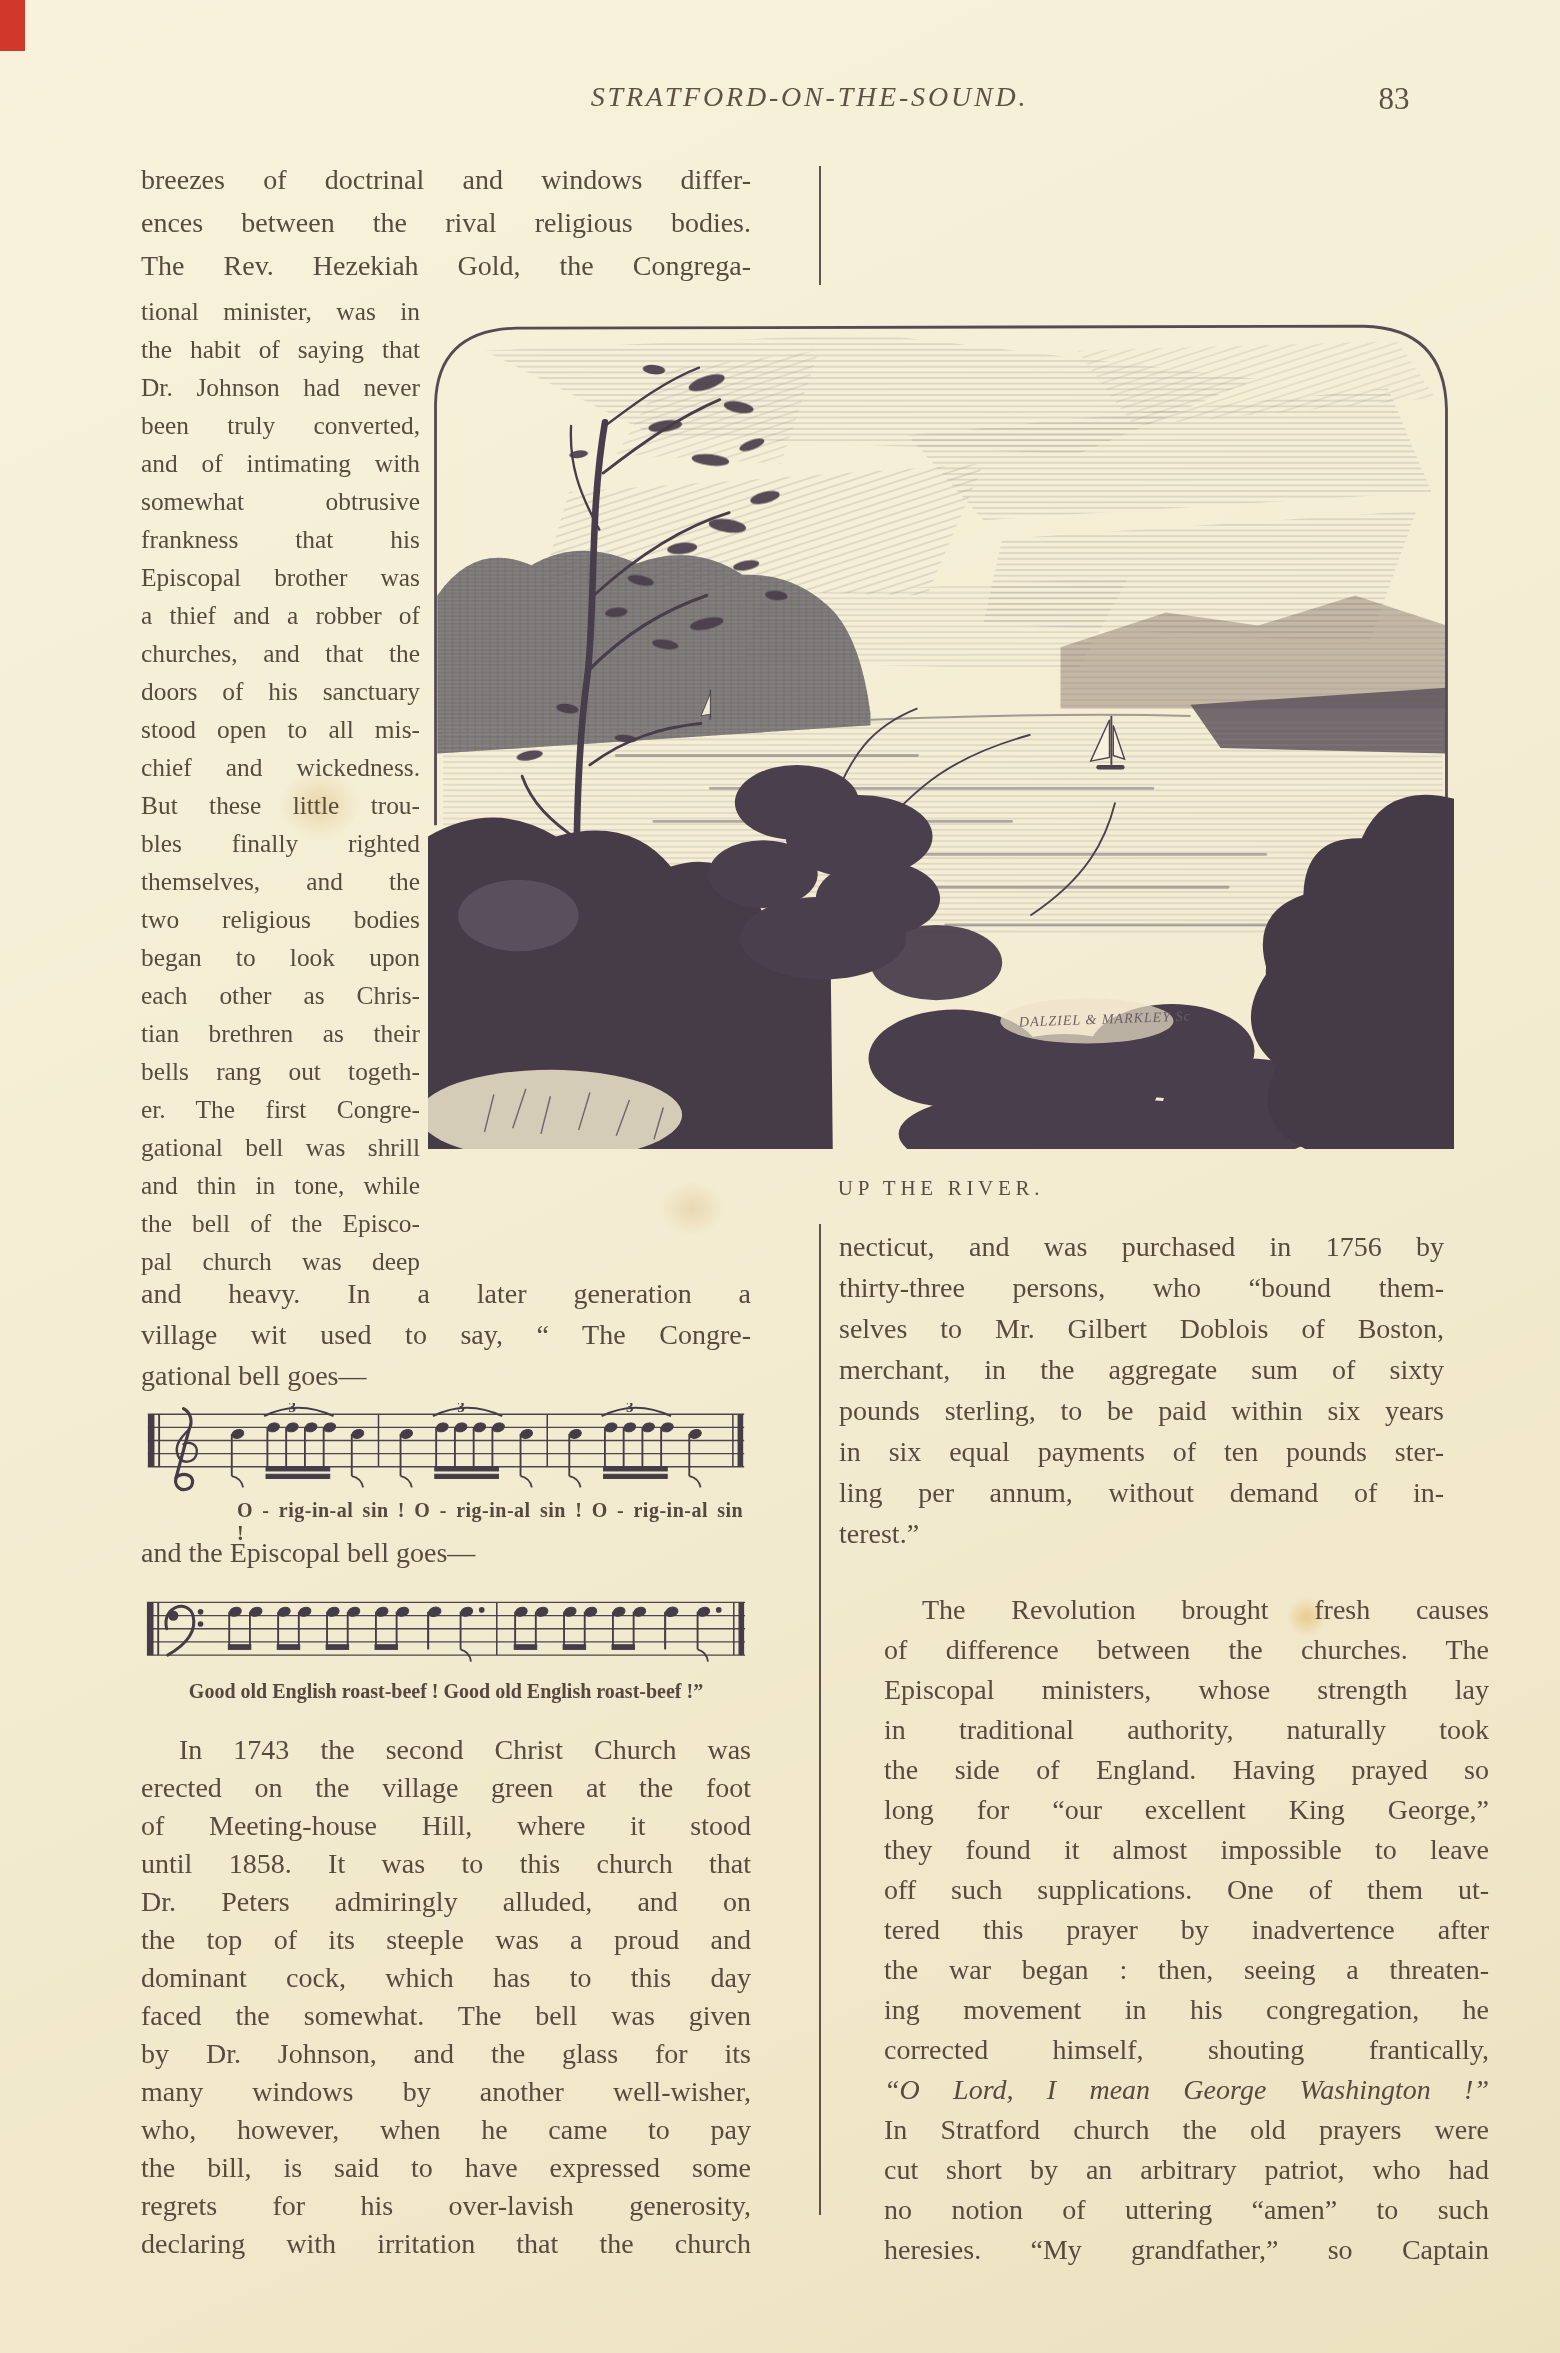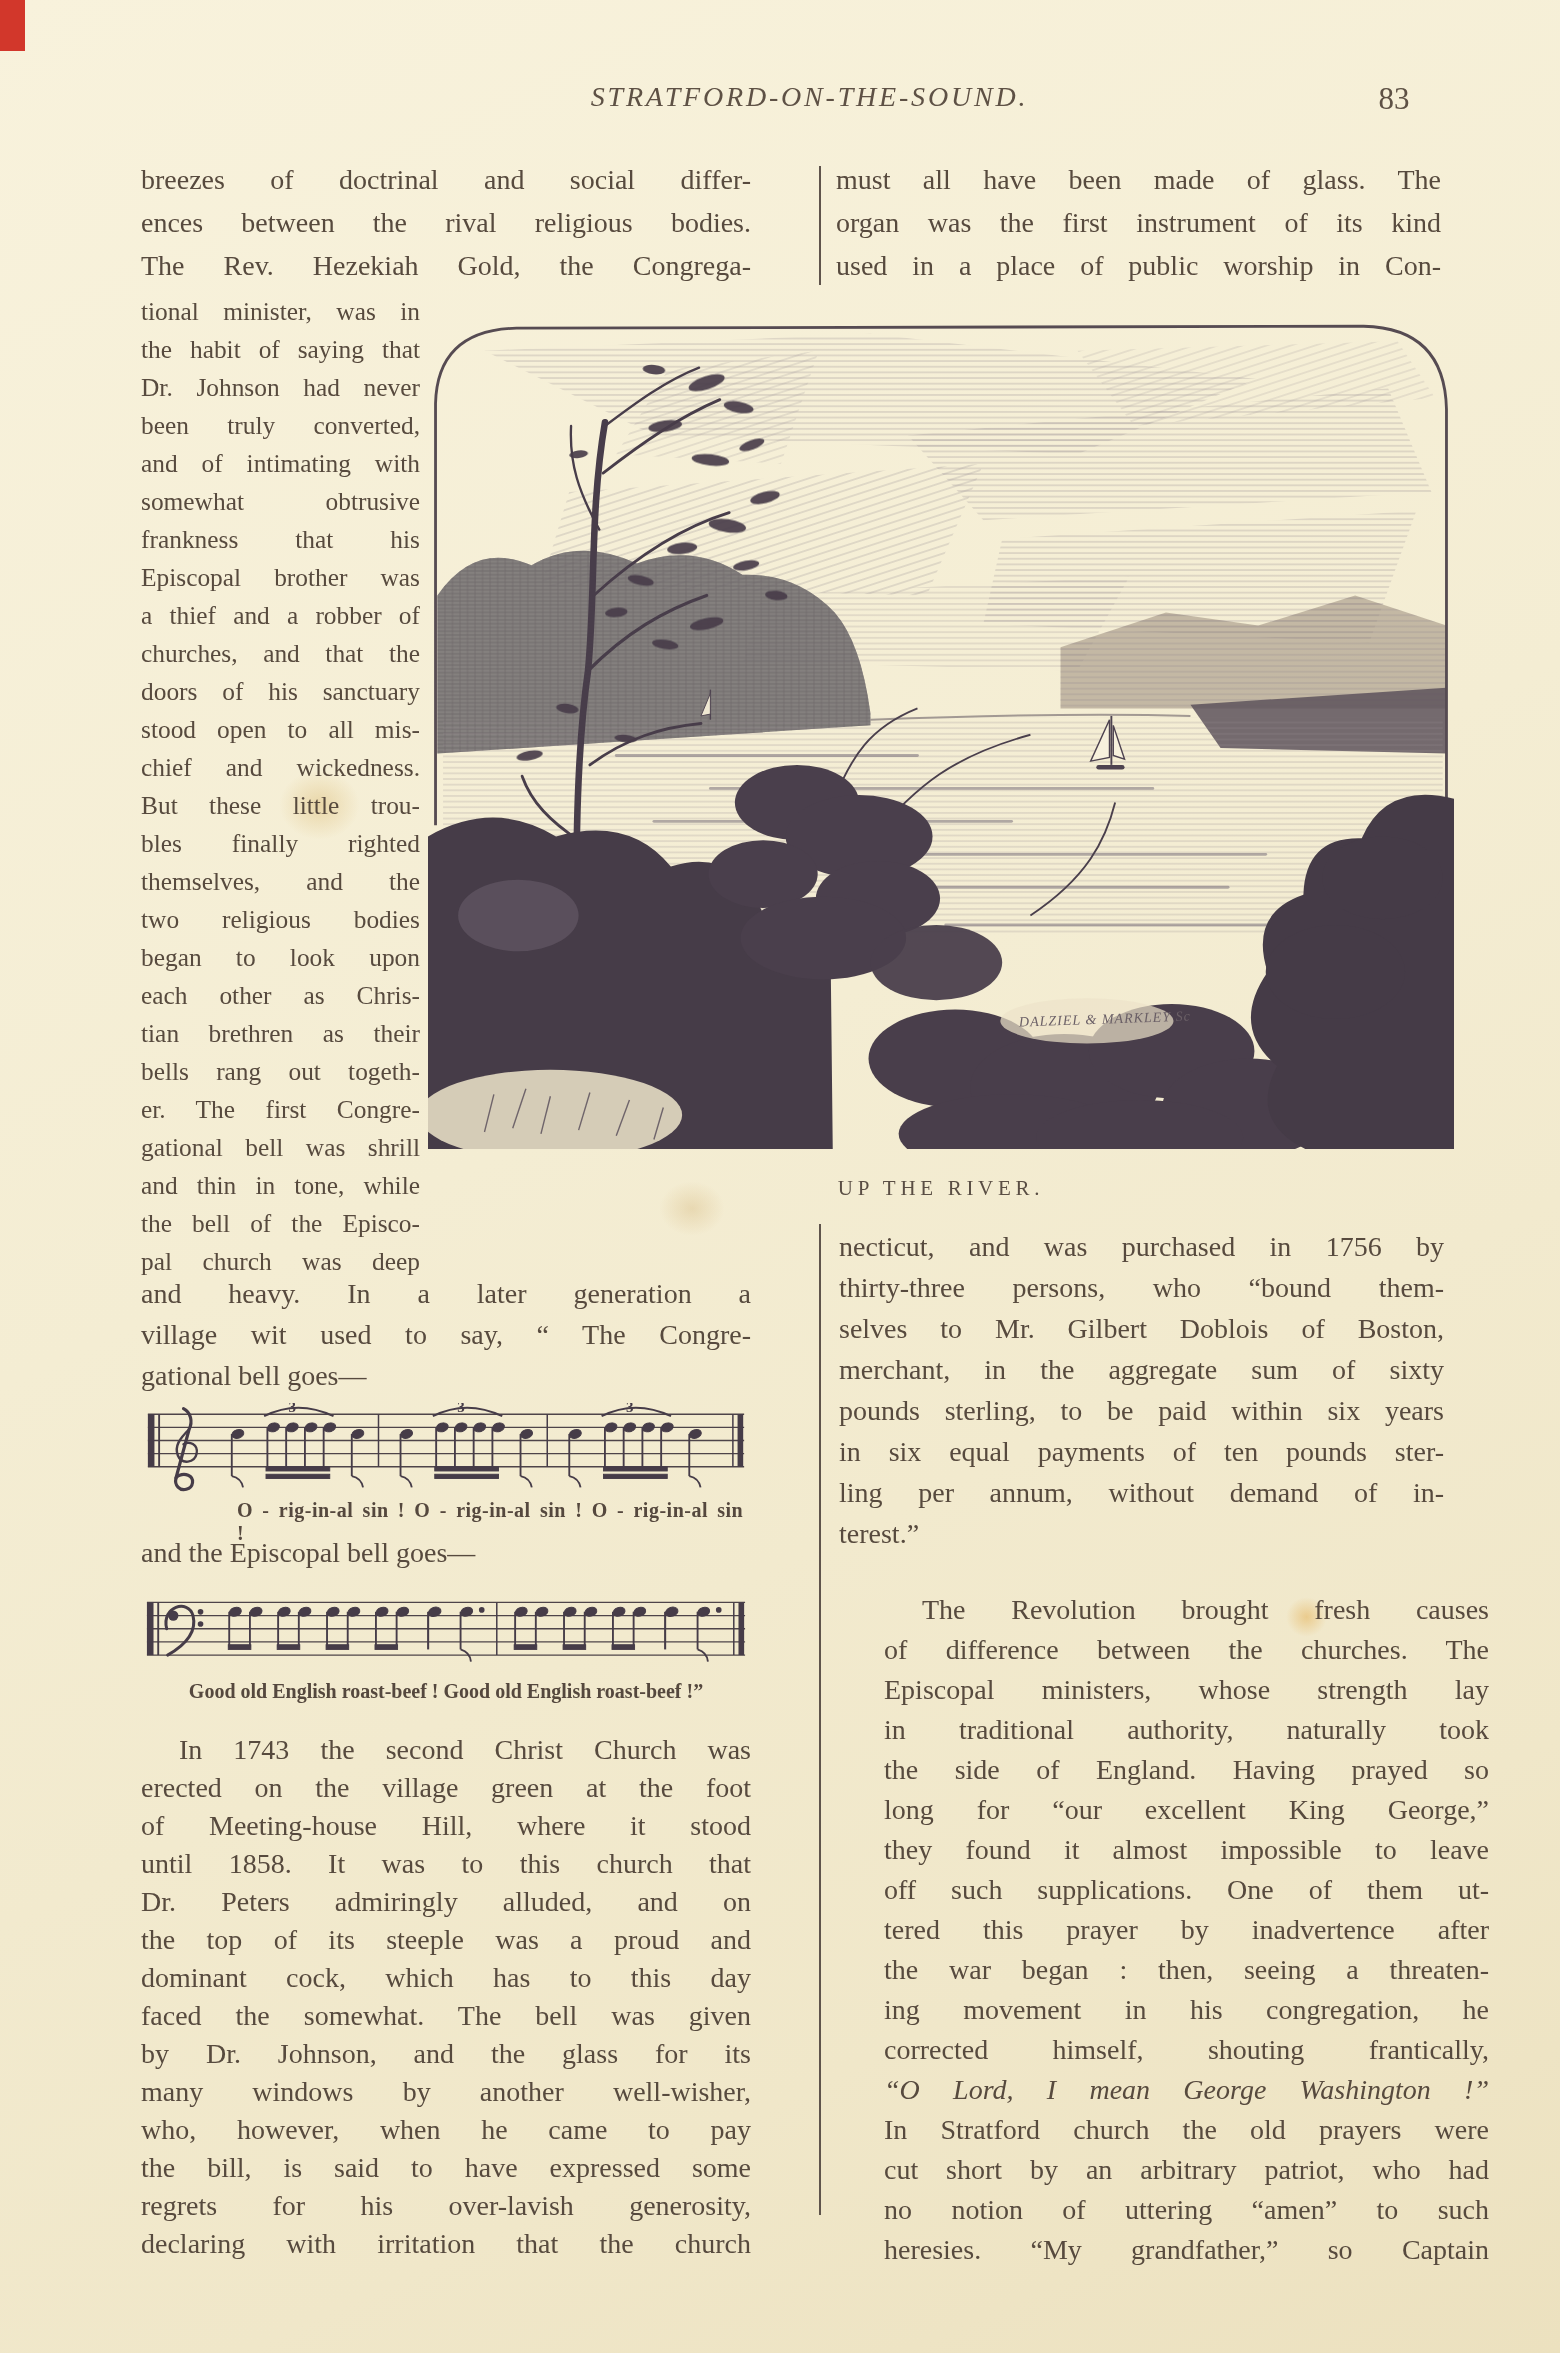--- a/index.html
+++ b/index.html
@@ -84,21 +84,21 @@
   <div class="stain stain2"></div>
   <div class="stain stain3"></div>
 
   <div class="running-title">STRATFORD-ON-THE-SOUND.</div>
   <div class="page-number">83</div>
 
   <div class="col-divider divider-top"></div>
   <div class="col-divider divider-bottom"></div>
 
   <div class="txt intro-left">
-      <div class="line">breezes of doctrinal and social differ-</div>
+      <div class="line">breezes of doctrinal and windows differ-</div>
       <div class="line">ences between the rival religious bodies.</div>
       <div class="line">The Rev. Hezekiah Gold, the Congrega-</div>
     </div>
 
   <div class="txt narrow-left">
       <div class="line">tional minister, was in</div>
       <div class="line">the habit of saying that</div>
       <div class="line">Dr. Johnson had never</div>
       <div class="line">been truly converted,</div>
       <div class="line">and of intimating with</div>
@@ -305,25 +305,20 @@
       <div class="line">dominant cock, which has to this day</div>
       <div class="line">faced the somewhat.  The bell was given</div>
       <div class="line">by Dr. Johnson, and the glass for its</div>
       <div class="line">many windows by another well-wisher,</div>
       <div class="line">who, however, when he came to pay</div>
       <div class="line">the bill, is said to have expressed some</div>
       <div class="line">regrets for his over-lavish generosity,</div>
       <div class="line">declaring with irritation that the church</div>
     </div>
 
-  <div class="txt top-right">
-      <div class="line">must all have been made of glass.  The</div>
-      <div class="line">organ was the first instrument of its kind</div>
-      <div class="line">used in a place of public worship in Con-</div>
-    </div>
 
   <div class="figure">
     <svg width="1026" height="836" viewBox="0 0 1090 888">
       <defs>
         <pattern id="hz" width="9" height="6" patternUnits="userSpaceOnUse">
             <path d="M0 3H9" stroke="#968b91" stroke-width="1"></path>
           </pattern>
         <pattern id="diag" width="12" height="8" patternUnits="userSpaceOnUse" patternTransform="rotate(-18)">
             <path d="M0 4H12" stroke="#a39a9c" stroke-width="1"></path>
           </pattern>

